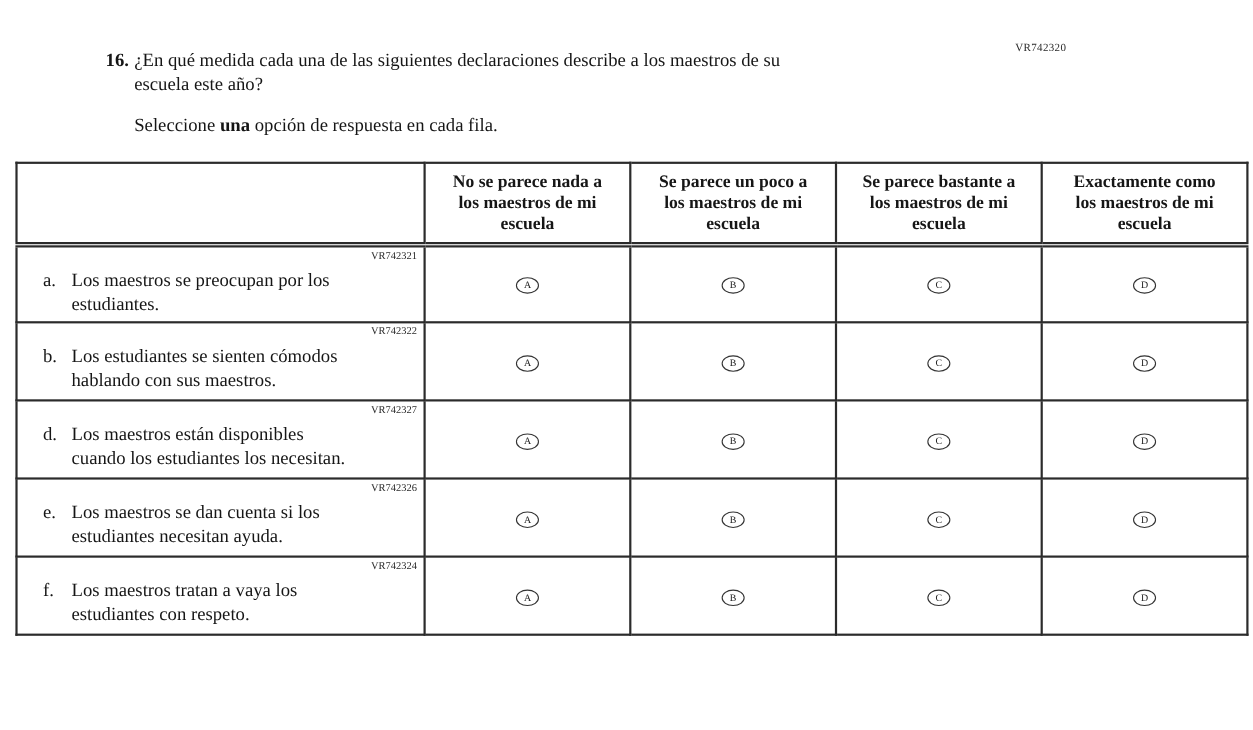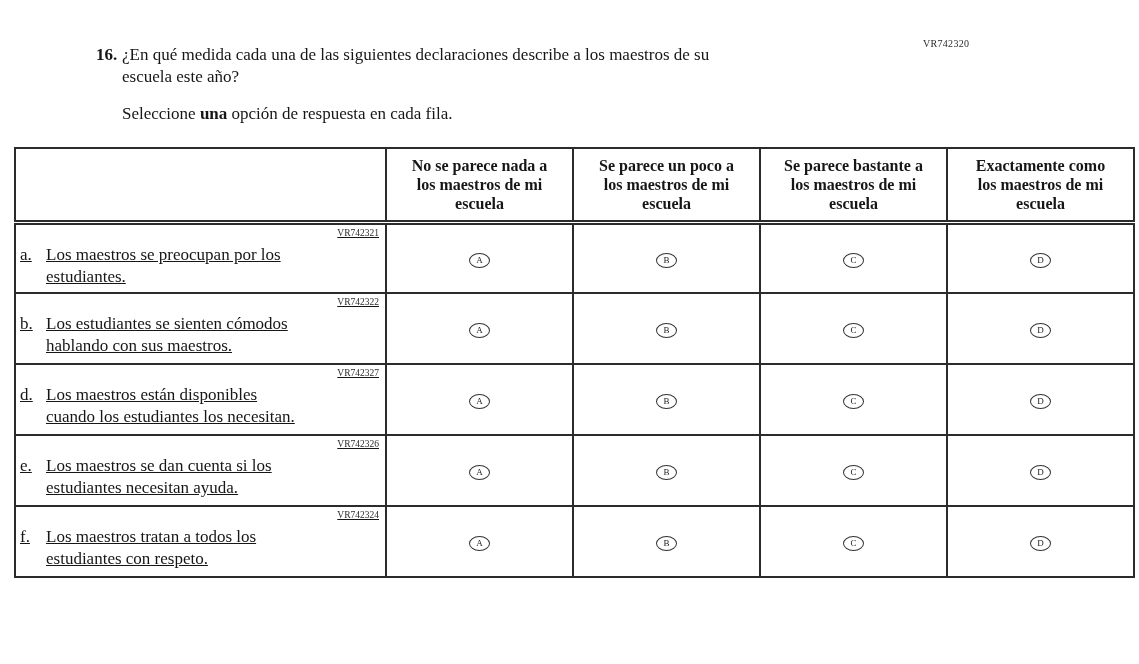--- a/index.html
+++ b/index.html
@@ -46,22 +46,21 @@
     height: 74px;
     border-bottom: 5px double #2b2b2b;
     font-size: 16px; line-height: 19px; font-weight: bold;
     text-align: center; vertical-align: middle;
     white-space: pre-line;
     padding: 2px 12px;
   }
   .survey-table tbody td { height: 71px; }
   td.statement {
     vertical-align: top;
-    padding: 3px 6px 4px 4px;
-    text-decoration: underline;
+    padding: 3px 6px 4px 23px;
   }
   .vr-code {
     text-align: right;
     font-size: 9.5px; line-height: 11px; color: #2b2b2b;
     margin-bottom: 5px;
   }
   .stmt { display: flex; font-size: 17px; line-height: 22px; }
   .stmt-letter { width: 26px; flex-shrink: 0; }
   .stmt-text { white-space: pre-line; }
   td.opt { text-align: center; vertical-align: middle; }
@@ -168,21 +167,21 @@
       <td class="opt"><span class="bubble">A</span></td>
       <td class="opt"><span class="bubble">B</span></td>
       <td class="opt"><span class="bubble">C</span></td>
       <td class="opt"><span class="bubble">D</span></td>
     </tr>
     <tr>
       <td class="statement">
         <div class="vr-code">VR742324</div>
         <div class="stmt">
           <span class="stmt-letter">f.</span>
-          <span class="stmt-text">Los maestros tratan a todos los
+          <span class="stmt-text">Los maestros tratan a vaya los
 estudiantes con respeto.</span>
         </div>
       </td>
       <td class="opt"><span class="bubble">A</span></td>
       <td class="opt"><span class="bubble">B</span></td>
       <td class="opt"><span class="bubble">C</span></td>
       <td class="opt"><span class="bubble">D</span></td>
     </tr>
   </tbody>
 </table>

